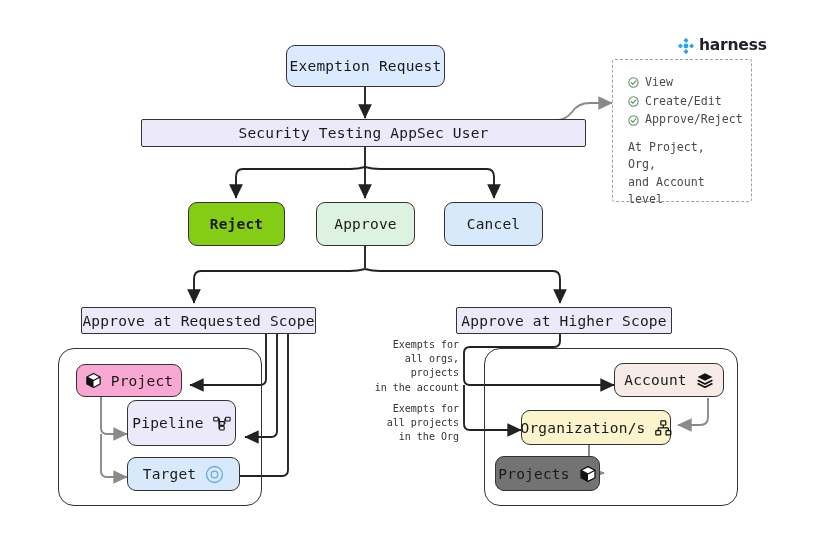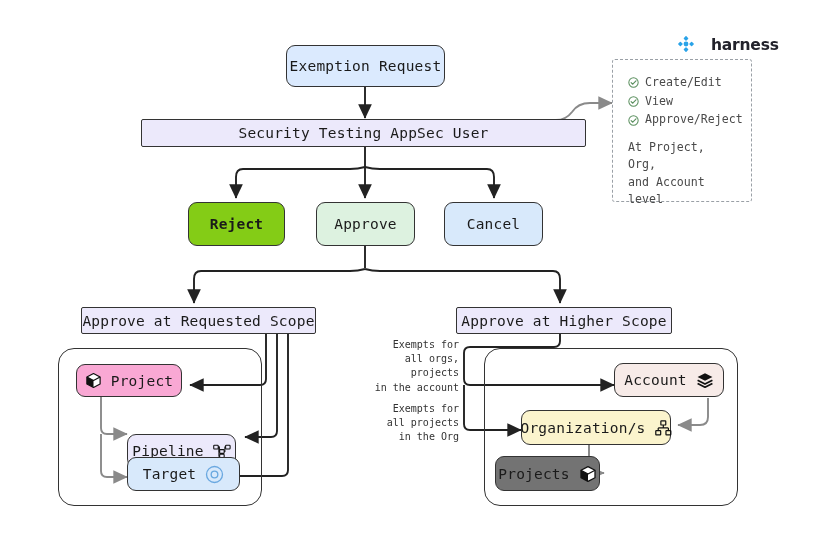--- a/index.html
+++ b/index.html
@@ -51,21 +51,21 @@
   #permissions .plist{margin:0 0 10px 0;}
   #permissions .prow{display:flex;align-items:center;gap:6px;margin:1px 0;}
   #permissions .ptail{line-height:1.5;}
 
   .annot{
     position:absolute;font-size:10px;line-height:1.42;color:#333;
     text-align:right;white-space:pre-line;
   }
 
   
-  #logo{position:absolute;display:flex;align-items:flex-start;gap:17px;}
+  #logo{position:absolute;display:flex;align-items:flex-end;gap:5px;}
   #logo .lg-txt{
     font-family:"DejaVu Sans","Liberation Sans",sans-serif;
     font-weight:bold;font-size:15.5px;color:#22222b;letter-spacing:-0.2px;
   }
 </style>
 </head>
 <body>
 
 <div class="stage">
 
@@ -146,45 +146,45 @@
 
   <div class="node sq c-lav" style="left:81px;top:307px;width:235px;height:27px;">
     <span>Approve at Requested Scope</span>
   </div>
   <div class="node sq c-lav" style="left:456px;top:307px;width:216px;height:27px;">
     <span>Approve at Higher Scope</span>
   </div>
 
   <div id="permissions" style="left:612px;top:59px;width:140px;height:143px;">
     <div class="plist">
+      <div class="prow">
+        <span class="ico">
+          <svg width="11" height="11" viewBox="0 0 12 12">
+              <circle cx="6" cy="6" r="5.1" fill="none" stroke="#5a8f5e" stroke-width="1.1"></circle>
+              <path d="M3.4,6.1 L5.2,7.9 L8.7,4.1" fill="none" stroke="#5a8f5e" stroke-width="1.2" stroke-linecap="round" stroke-linejoin="round"></path>
+            </svg>
+        </span>
+        <span>View</span>
+      </div>
       <div class="prow">
         <span class="ico">
           <svg width="11" height="11" viewBox="0 0 12 12">
               <circle cx="6" cy="6" r="5.1" fill="none" stroke="#5a8f5e" stroke-width="1.1"></circle>
               <path d="M3.4,6.1 L5.2,7.9 L8.7,4.1" fill="none" stroke="#5a8f5e" stroke-width="1.2" stroke-linecap="round" stroke-linejoin="round"></path>
             </svg>
         </span>
         <span>Create/Edit</span>
       </div>
       <div class="prow">
         <span class="ico">
           <svg width="11" height="11" viewBox="0 0 12 12">
               <circle cx="6" cy="6" r="5.1" fill="none" stroke="#5a8f5e" stroke-width="1.1"></circle>
               <path d="M3.4,6.1 L5.2,7.9 L8.7,4.1" fill="none" stroke="#5a8f5e" stroke-width="1.2" stroke-linecap="round" stroke-linejoin="round"></path>
             </svg>
         </span>
-        <span>View</span>
-      </div>
-      <div class="prow">
-        <span class="ico">
-          <svg width="11" height="11" viewBox="0 0 12 12">
-              <circle cx="6" cy="6" r="5.1" fill="none" stroke="#5a8f5e" stroke-width="1.1"></circle>
-              <path d="M3.4,6.1 L5.2,7.9 L8.7,4.1" fill="none" stroke="#5a8f5e" stroke-width="1.2" stroke-linecap="round" stroke-linejoin="round"></path>
-            </svg>
-        </span>
         <span>Approve/Reject</span>
       </div>
     </div>
     <div class="ptail">
       <div>At Project, Org,</div>
       <div>and Account level</div>
     </div>
   </div>
 
   <div class="group" style="left:58px;top:348px;width:204px;height:158px;"></div>
@@ -193,21 +193,21 @@
     <span class="ico">
       <svg width="17" height="17" viewBox="0 0 18 18">
         <path d="M9,1.6 L16,5.3 L16,12.7 L9,16.4 L2,12.7 L2,5.3 Z" fill="#fff" stroke="#111" stroke-width="1.3" stroke-linejoin="round"></path>
         <path d="M2,5.3 L9,9 L16,5.3" fill="none" stroke="#111" stroke-width="1.3" stroke-linejoin="round"></path>
         <path d="M9,9 L9,16.4 L2,12.7 L2,5.3 Z" fill="#111"></path>
       </svg>
     </span>
     <span>Project</span>
   </div>
 
-  <div class="node rounded c-pipe withicon" style="left:127px;top:434px;width:109px;height:34px;text-align:right;">
+  <div class="node rounded c-pipe withicon" style="left:127px;top:400px;width:109px;height:46px;text-align:right;">
     <span>Pipeline</span>
     <span class="ico">
       <svg width="18" height="15" viewBox="0 0 20 16">
         <rect x="0.8" y="1" width="5" height="4.2" rx="0.8" fill="none" stroke="#111" stroke-width="1.2"></rect>
         <rect x="7.4" y="5.9" width="5" height="4.2" rx="0.8" fill="none" stroke="#111" stroke-width="1.2"></rect>
         <rect x="14" y="1" width="5" height="4.2" rx="0.8" fill="none" stroke="#111" stroke-width="1.2"></rect>
         <rect x="7.4" y="11" width="5" height="4.2" rx="0.8" fill="none" stroke="#111" stroke-width="1.2"></rect>
         <path d="M5.8,3.1 L7,3.1 L7,8 L7.4,8" fill="none" stroke="#111" stroke-width="1.2"></path>
         <path d="M12.4,8 L13.2,8 L13.2,3.1 L14,3.1" fill="none" stroke="#111" stroke-width="1.2"></path>
         <path d="M5.8,3.1 L6.6,3.1 L6.6,13.1 L7.4,13.1" fill="none" stroke="#111" stroke-width="1.2"></path>

